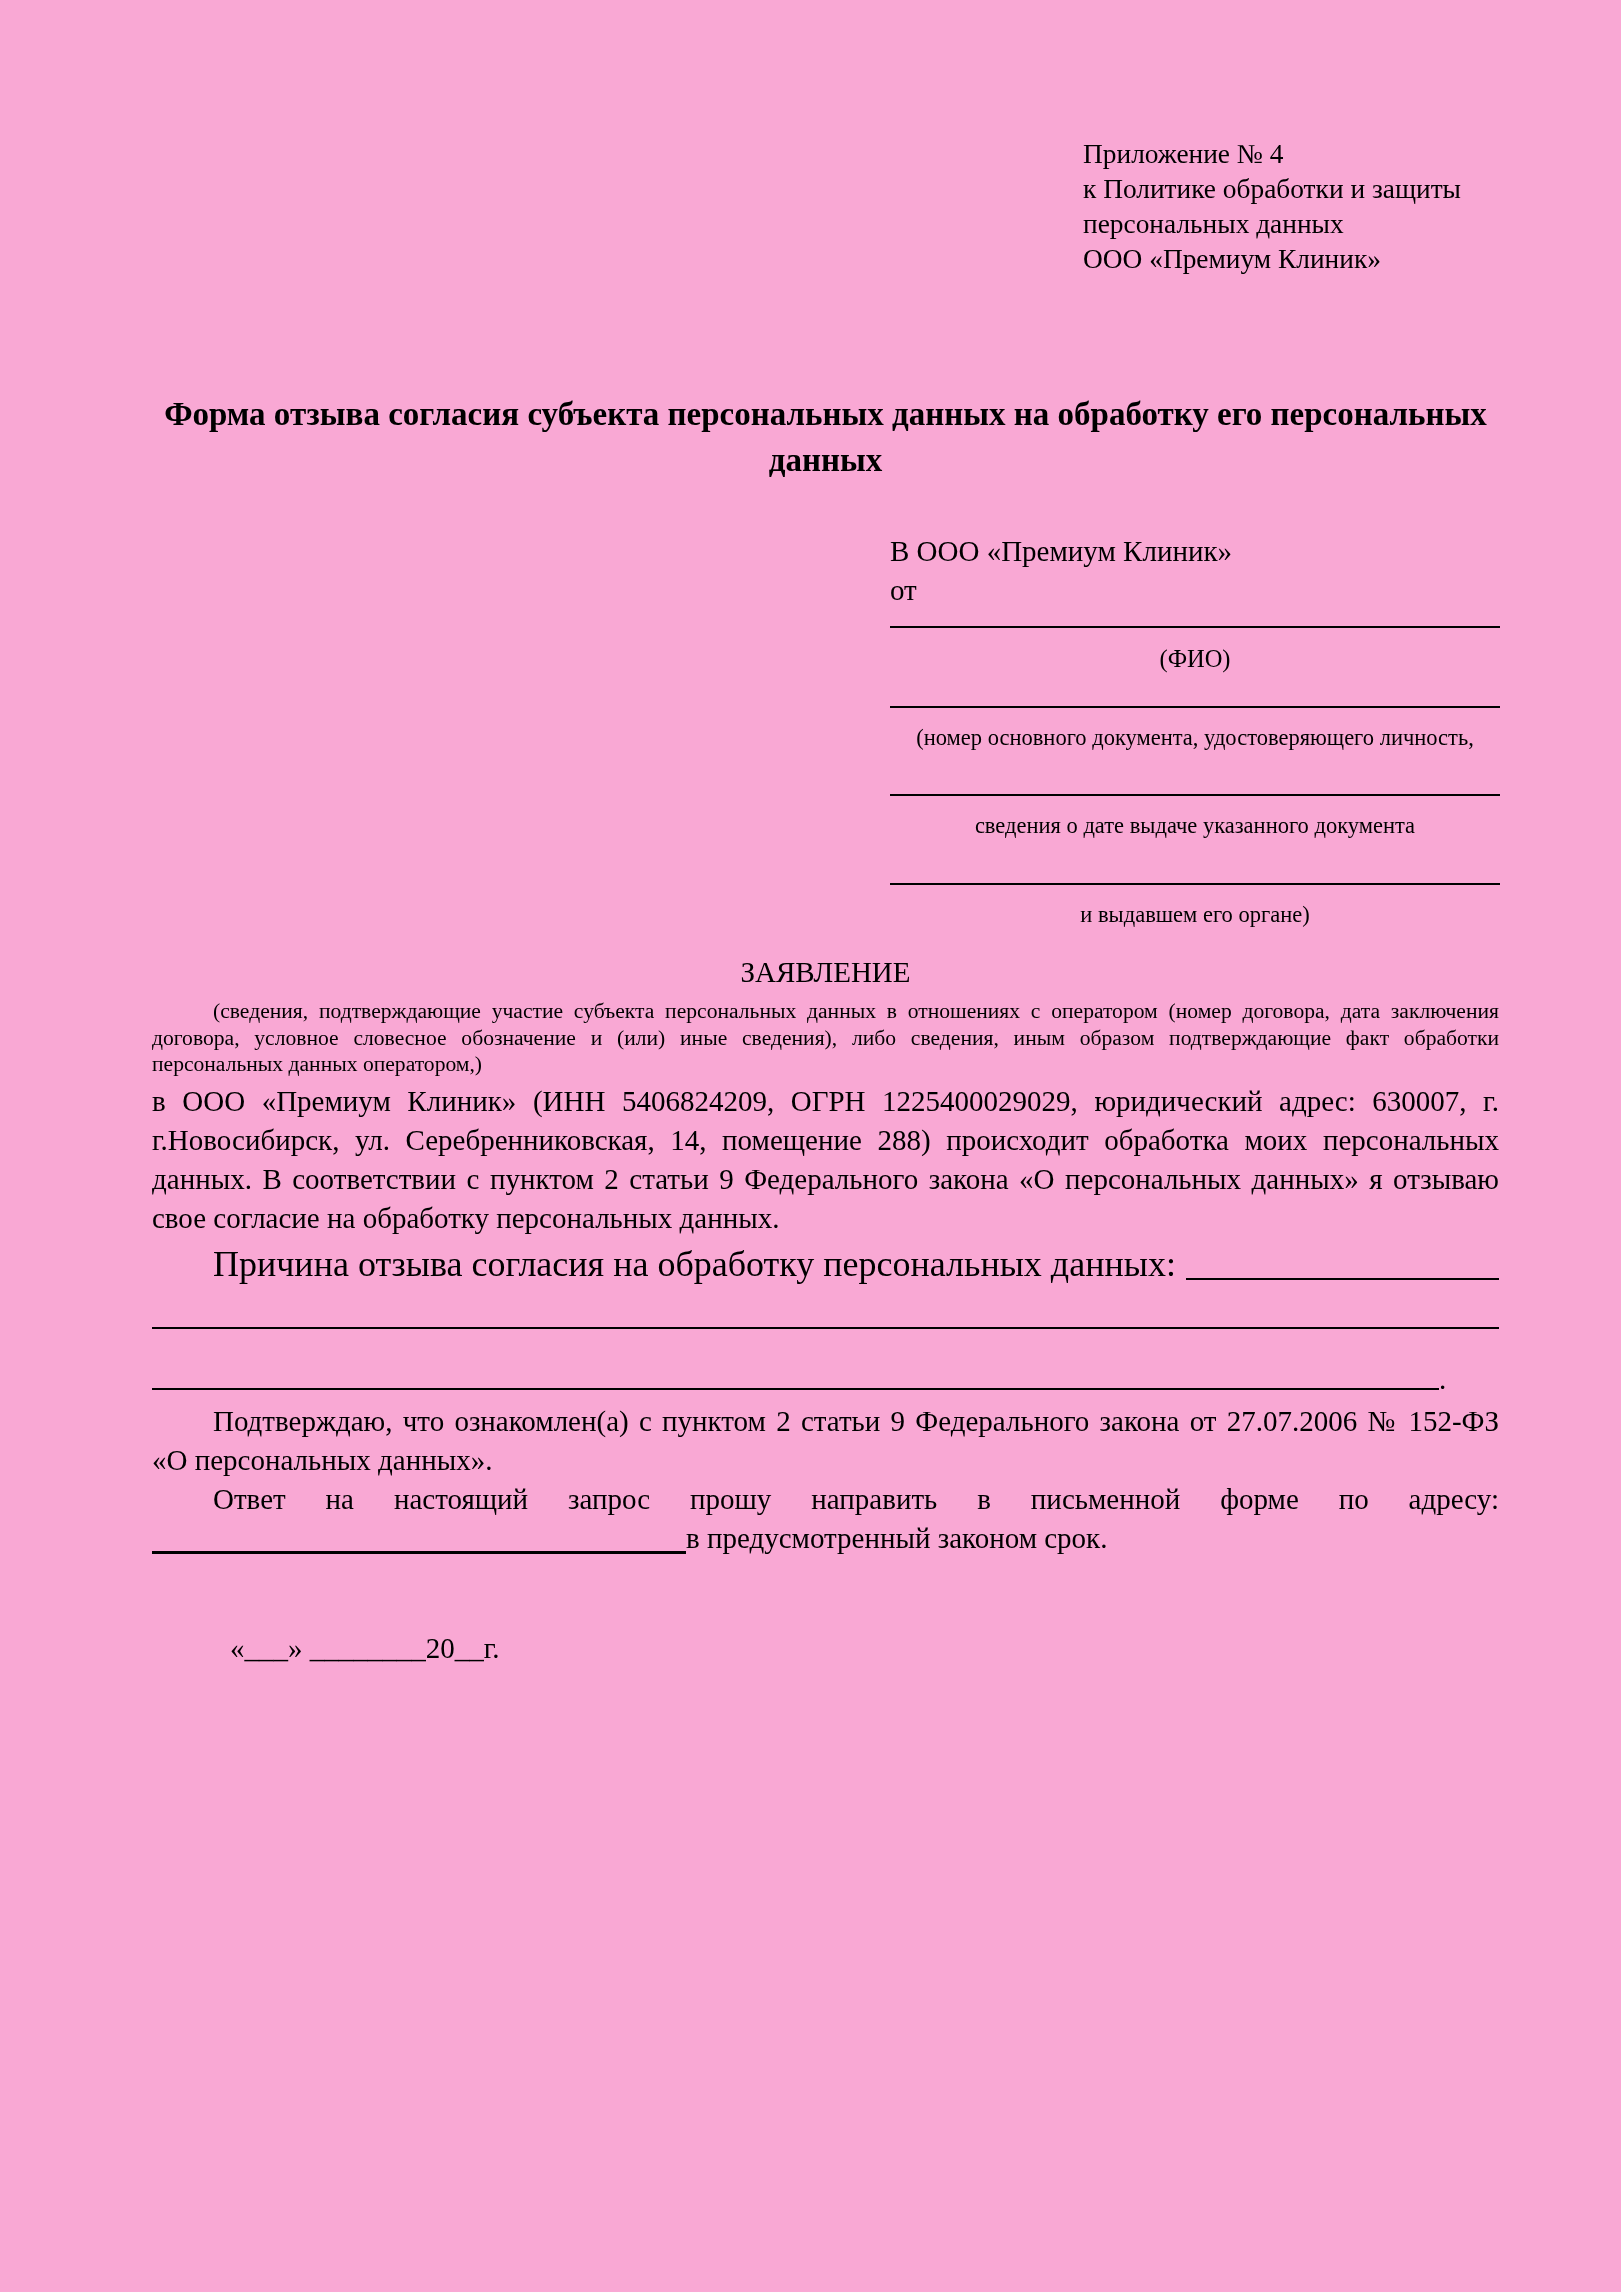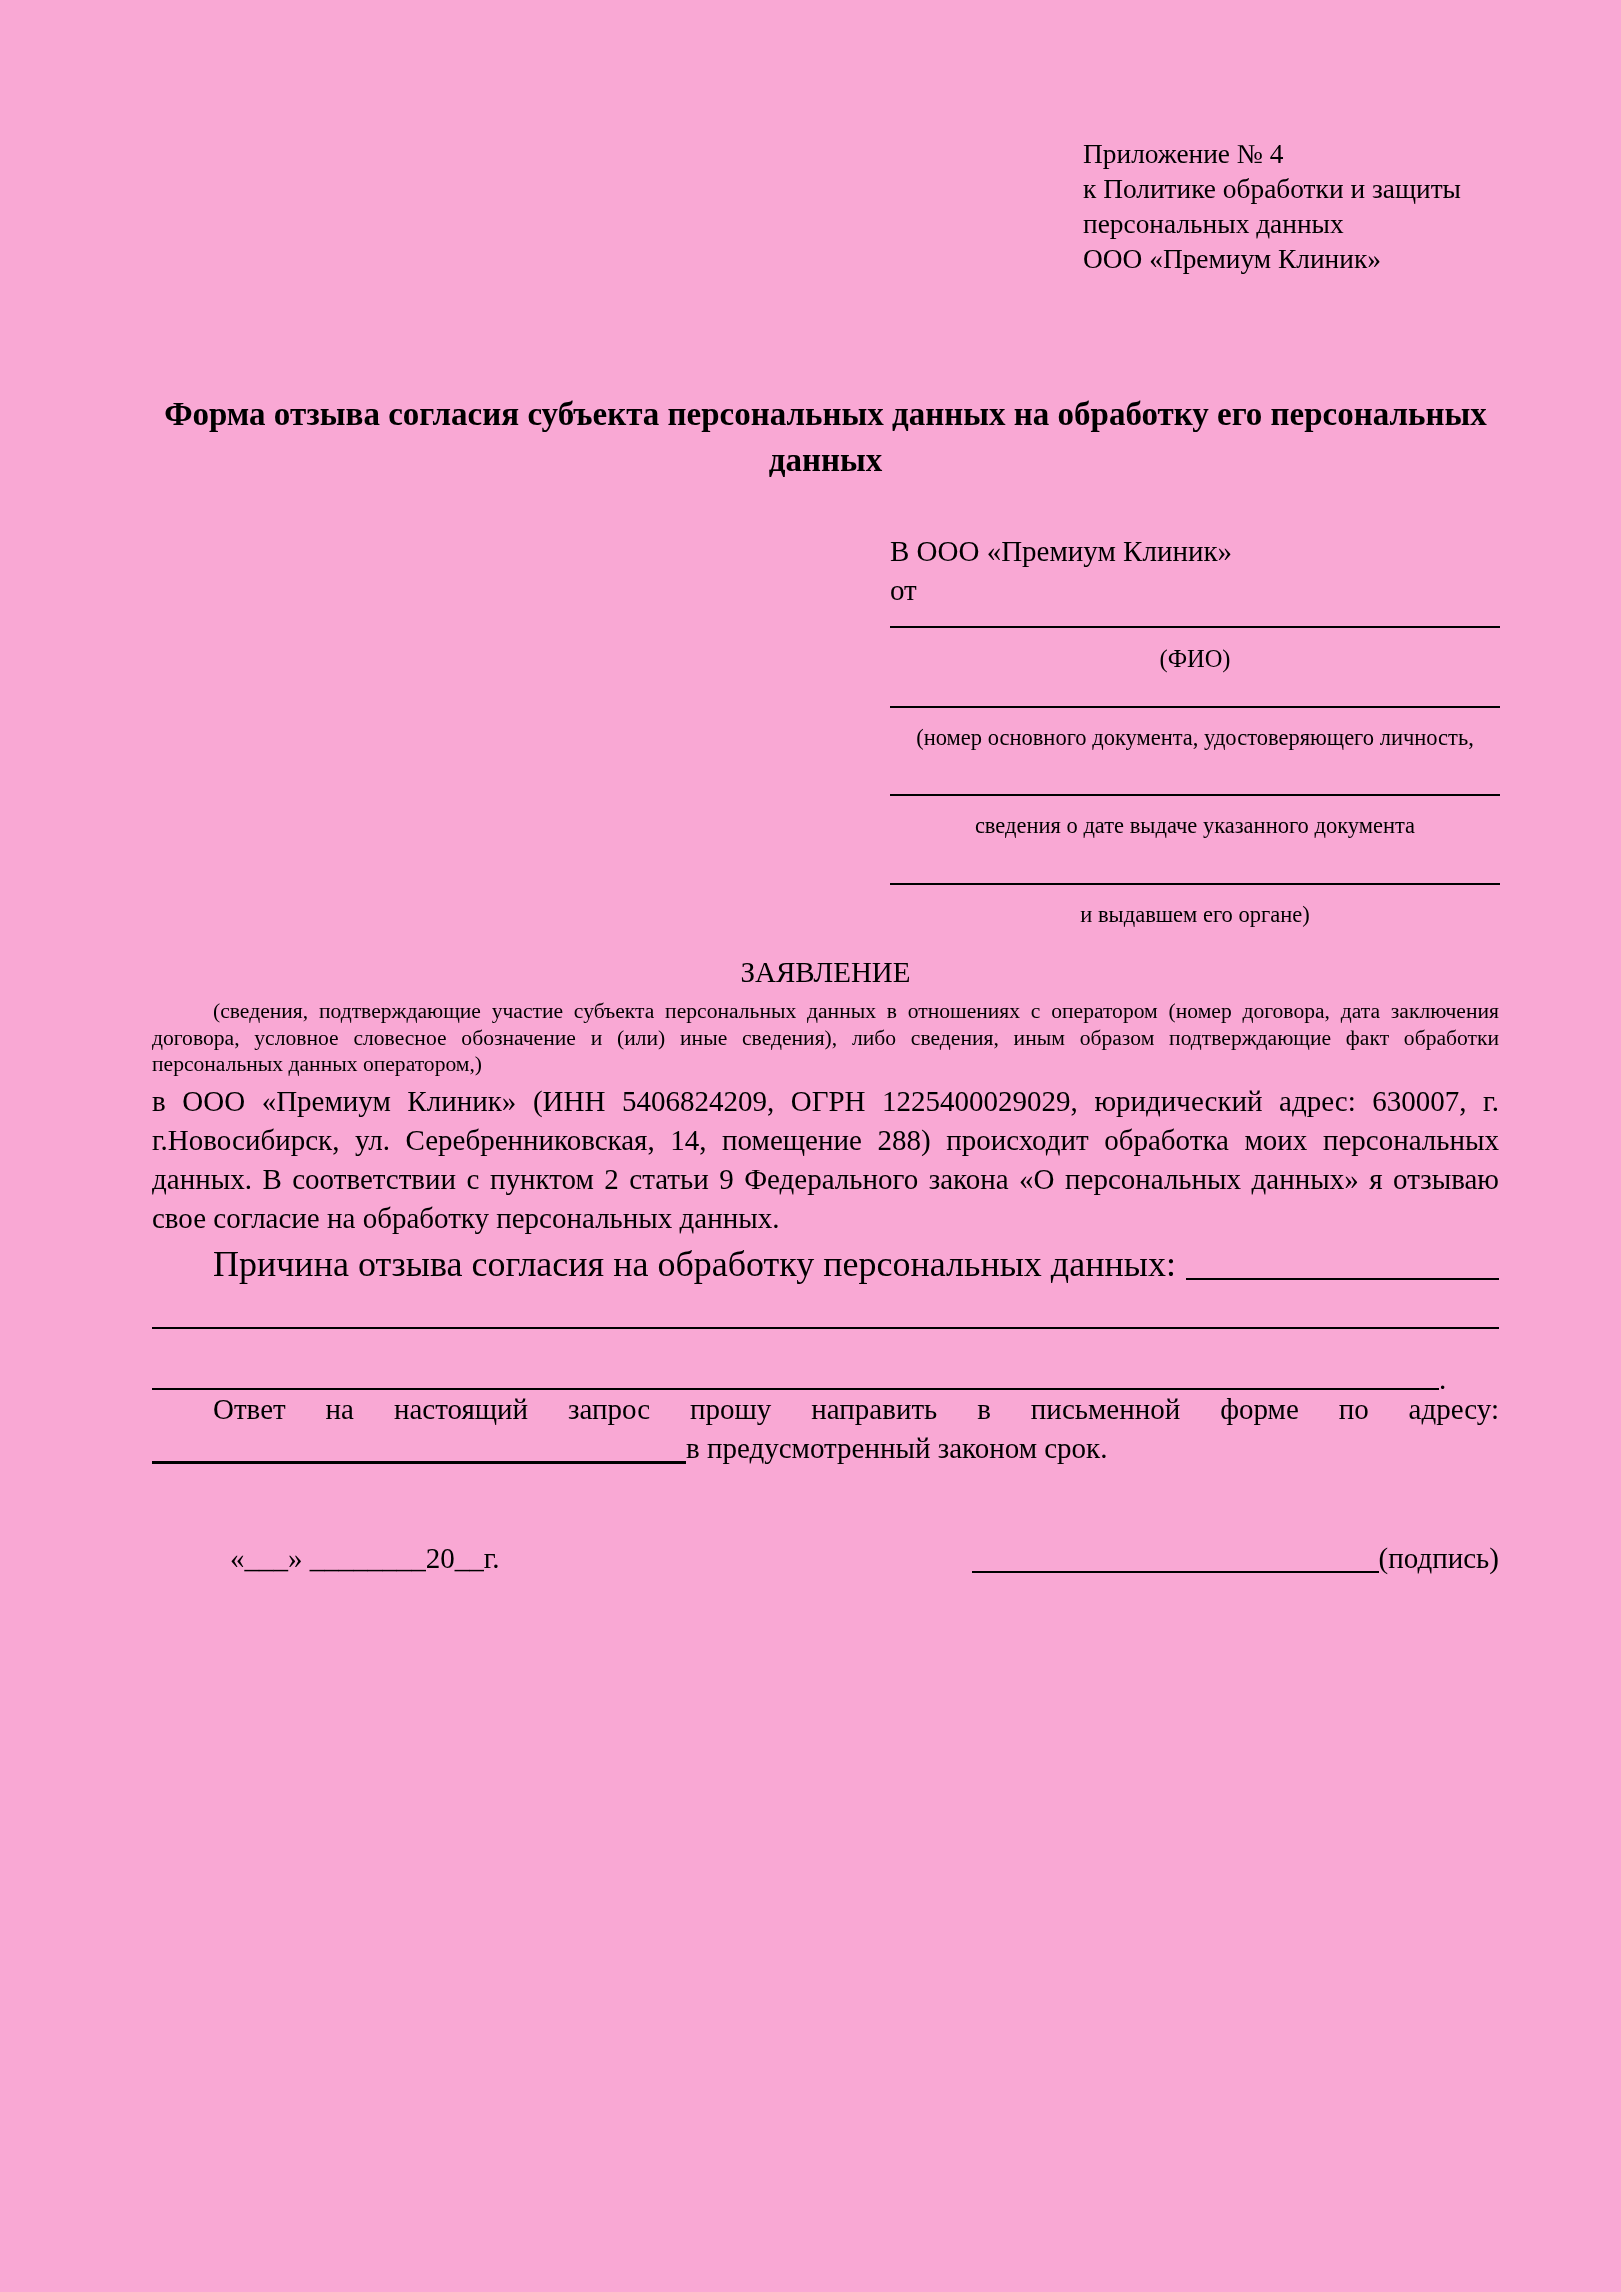--- a/index.html
+++ b/index.html
@@ -185,30 +185,27 @@
 
   <div class="blank-row first">
     <span class="fill"></span>
   </div>
 
   <div class="blank-row second">
     <span class="fill"></span>
       <span class="terminator">.</span>
   </div>
 
+  <div class="confirm">Подтверждаю, что ознакомлен(а) с пунктом 2 статьи 9 Федерального закона от 27.07.2006 № 152-ФЗ «О персональных данных».</div>
 
   <div class="reply-request">Ответ на настоящий запрос прошу направить в письменной форме по адресу:</div>
 
   <div class="reply-address">
     <span class="fill"></span>
     <span class="suffix">в предусмотренный законом срок.</span>
   </div>
 
   <div class="signature-row">
     <div class="date">«___» ________20__г.</div>
-    <div class="signature-group">
-      <span class="fill"></span>
-      <span class="caption">(подпись)</span>
-    </div>
   </div>
 
 </div>
 
 
 </body></html>

